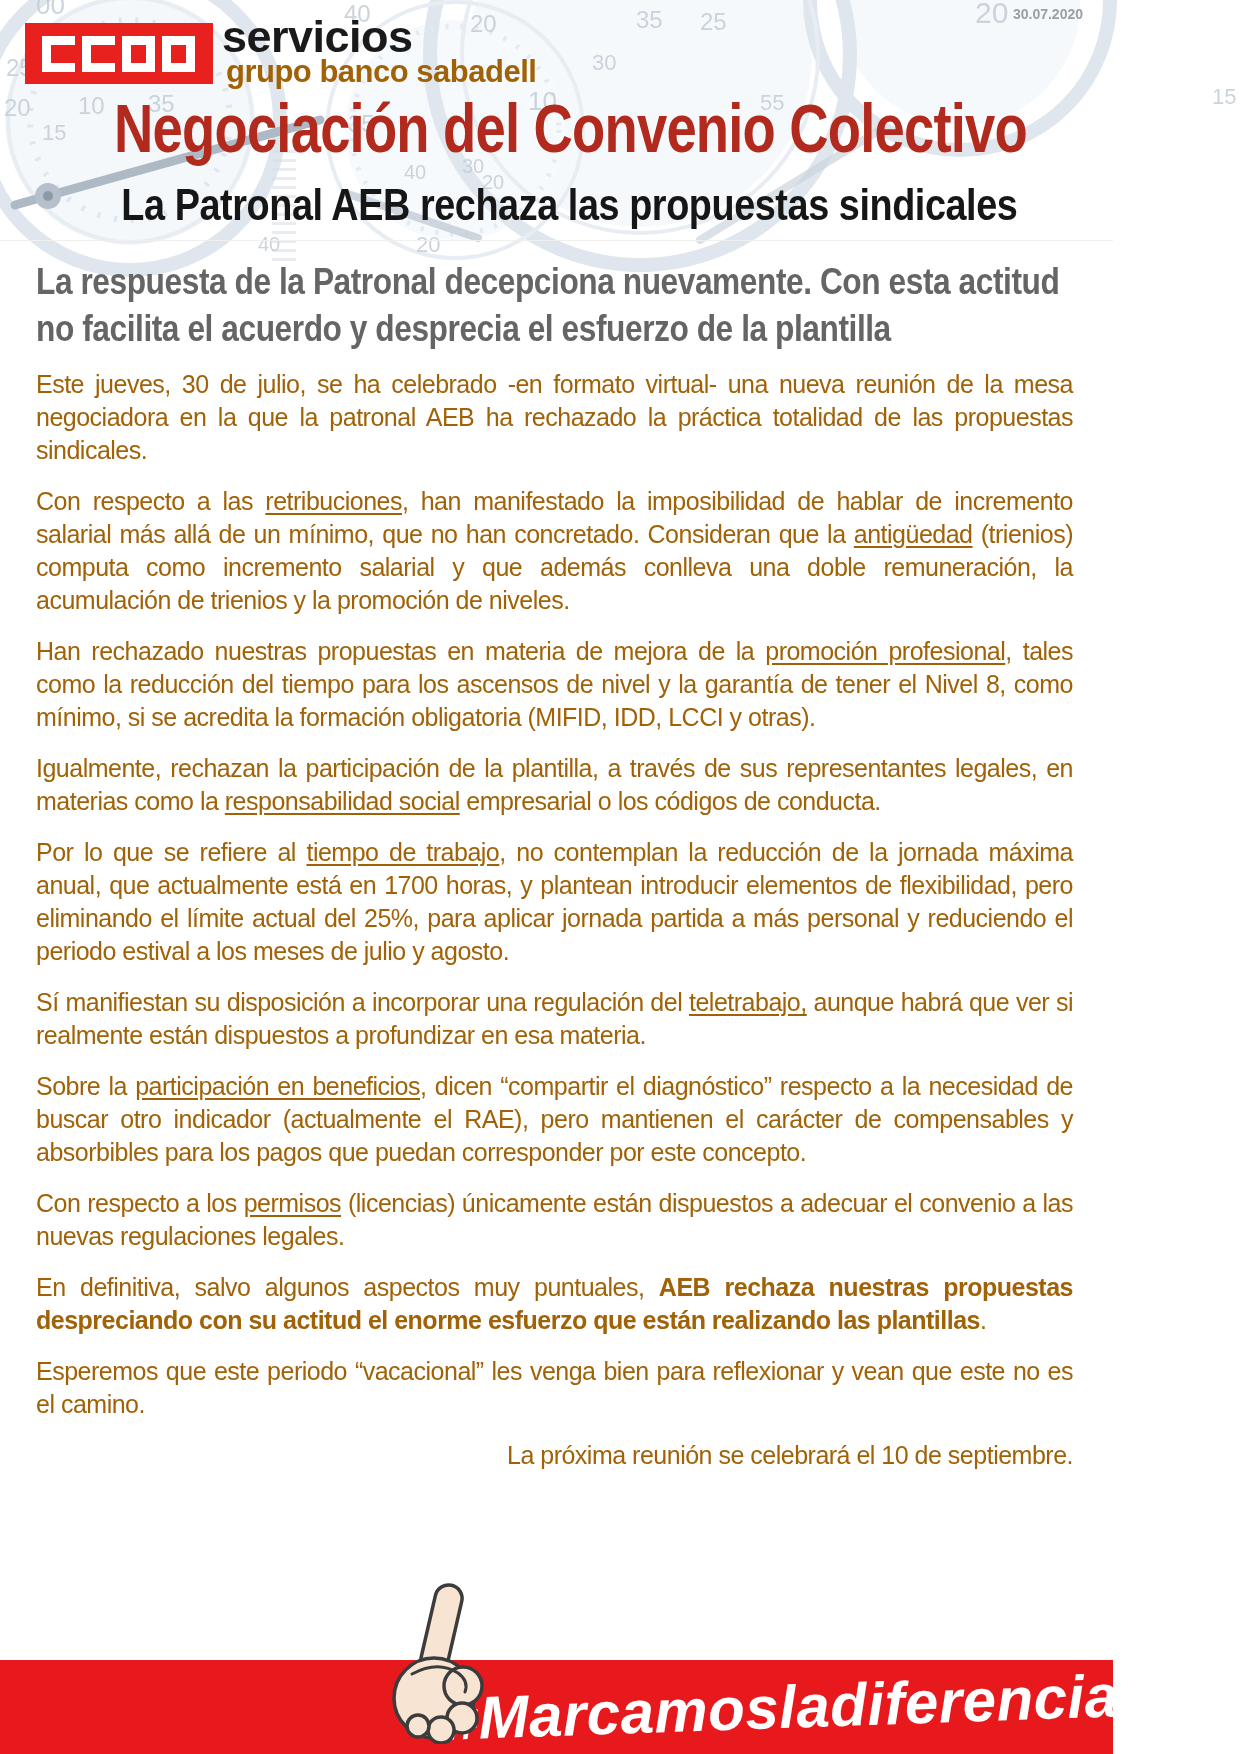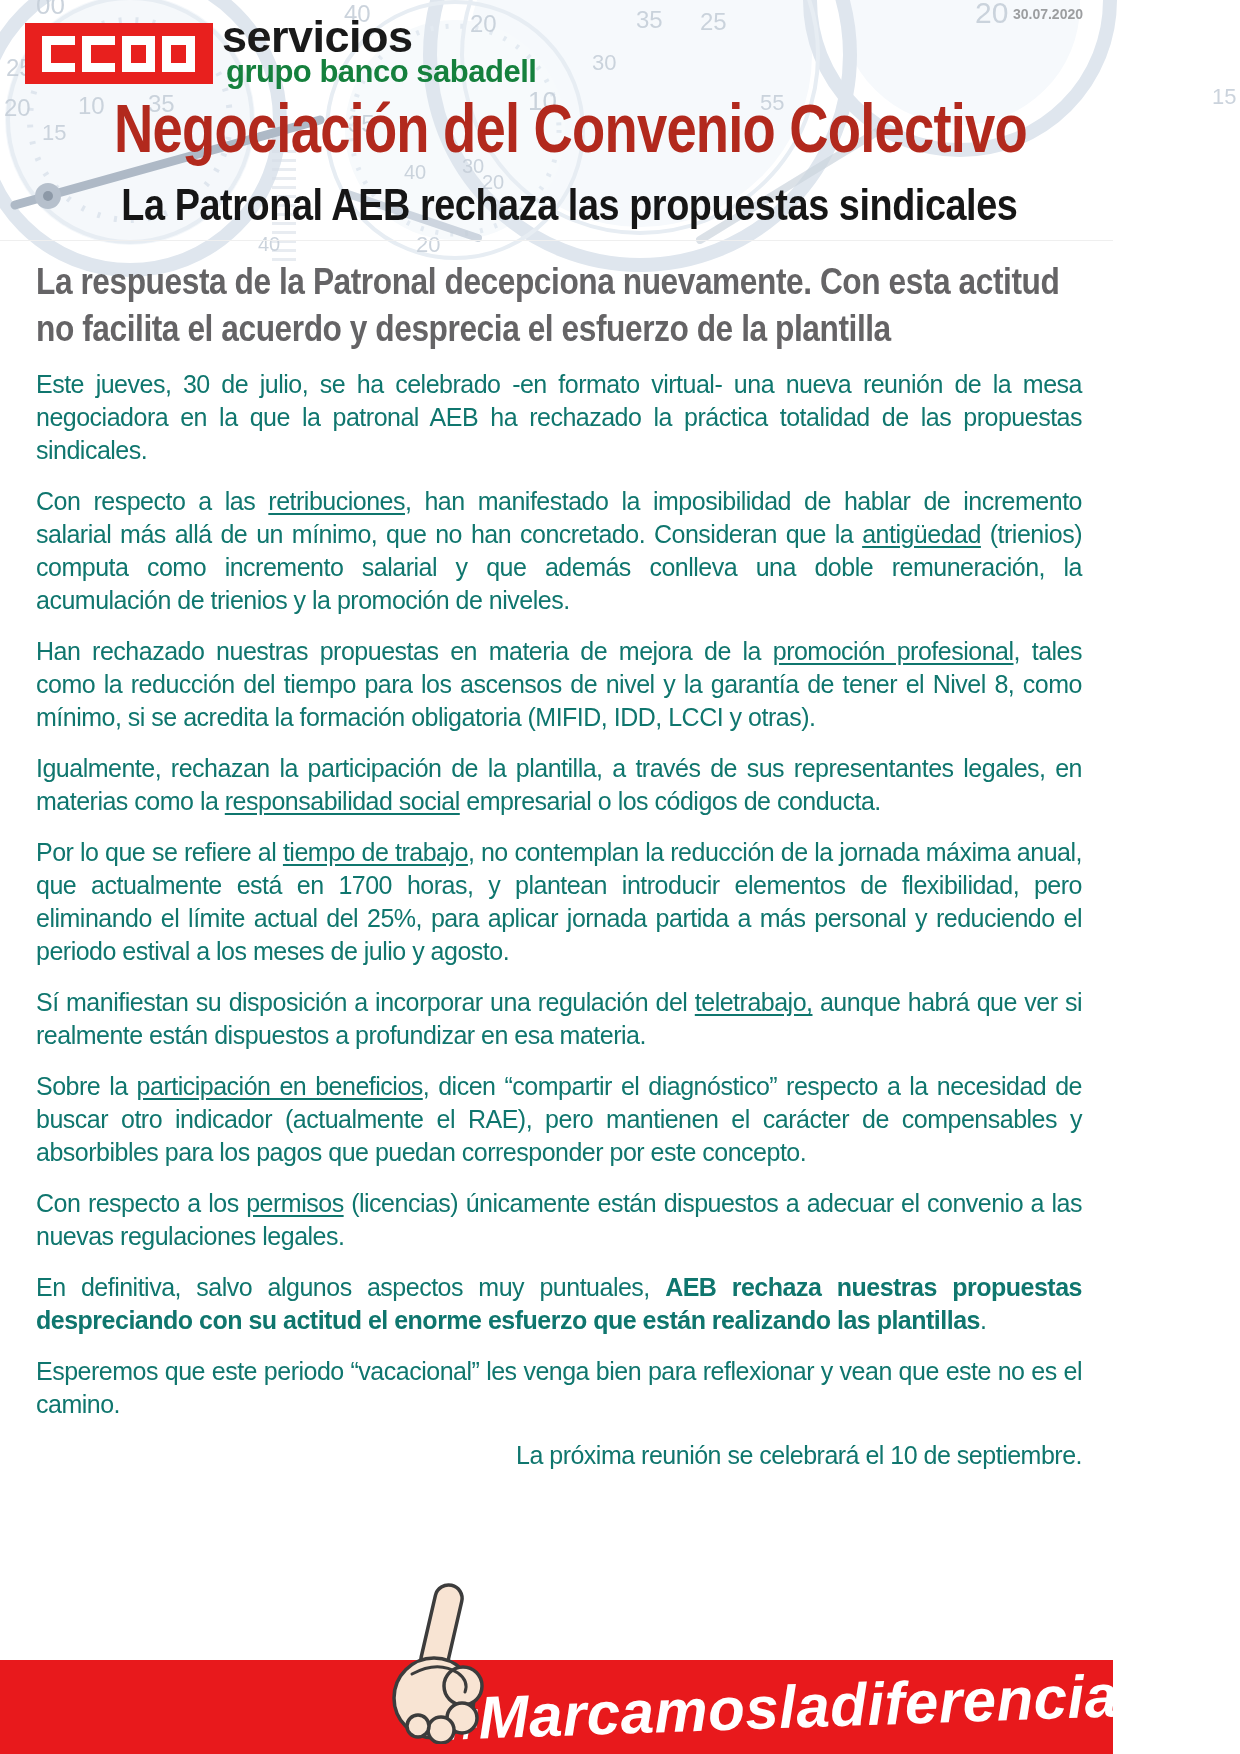--- a/index.html
+++ b/index.html
@@ -23,21 +23,21 @@
   .date{position:absolute;top:6px;right:30px;font-size:14px;font-weight:bold;color:#9c9ea0;}
   .logo-box{
     position:absolute;left:25px;top:23px;width:188px;height:61px;background:#e8201e;
     display:flex;align-items:center;gap:7px;padding-left:17px;box-sizing:border-box;
   }
   .glyph{position:relative;width:33px;height:36px;background:#ffffff;}
   .glyph::after{content:"";position:absolute;background:#e8201e;}
   .glyph.c::after{right:0;top:9px;width:24px;height:18px;}
   .glyph.o::after{left:9px;top:9px;width:15px;height:18px;}
   .brand{position:absolute;left:222px;top:14px;font-size:45px;font-weight:bold;color:#1a1a1a;letter-spacing:-0.5px;line-height:1;}
-  .subbrand{position:absolute;left:226px;top:56px;font-size:31px;font-weight:bold;color:#15803d;letter-spacing:-0.5px;line-height:1;}
+  .subbrand{position:absolute;left:226px;top:56px;font-size:31px;font-weight:bold;color:#a16207;letter-spacing:-0.5px;line-height:1;}
 
   .title{position:absolute;top:94px;left:0;width:100%;text-align:left;}
   .title .condc{
     display:inline-block;transform:scaleX(0.8);transform-origin:50% 50%;white-space:nowrap;
     font-size:68px;font-weight:bold;color:#b2291d;letter-spacing:-1px;line-height:1;
   }
   .subtitle{position:absolute;top:182px;left:0;width:100%;text-align:center;padding-left:13px;}
   .subtitle .condc{
     display:inline-block;transform:scaleX(0.84);transform-origin:50% 50%;white-space:nowrap;
     font-size:45px;font-weight:bold;color:#161616;letter-spacing:-0.5px;line-height:1;
@@ -45,21 +45,21 @@
   .divider{position:absolute;top:240px;left:0;width:100%;height:1px;background:#efefef;}
 
   
   .lead{margin:10px 36px 0 36px;overflow:visible;}
   .lead .condx{
     display:inline-block;width:113.5%;transform:scaleX(0.88);transform-origin:0 50%;
     font-size:36px;font-weight:bold;color:#656466;line-height:47px;letter-spacing:-0.5px;
   }
 
   
-  .article{margin:16px 31px 0 36px;color:#0f766e;}
+  .article{margin:16px 40px 0 36px;color:#a16207;}
   .article p{
     margin:0 0 18px 0;font-size:25px;line-height:33px;letter-spacing:-0.5px;
     text-align:justify;
   }
   .article p.align-right{text-align:right;margin-top:10px;}
   .article u{text-underline-offset:3px;}
   .article b{font-weight:bold;}
 
   
   .banner{position:absolute;left:0;right:0;bottom:0;height:94px;background:#e8191c;}

